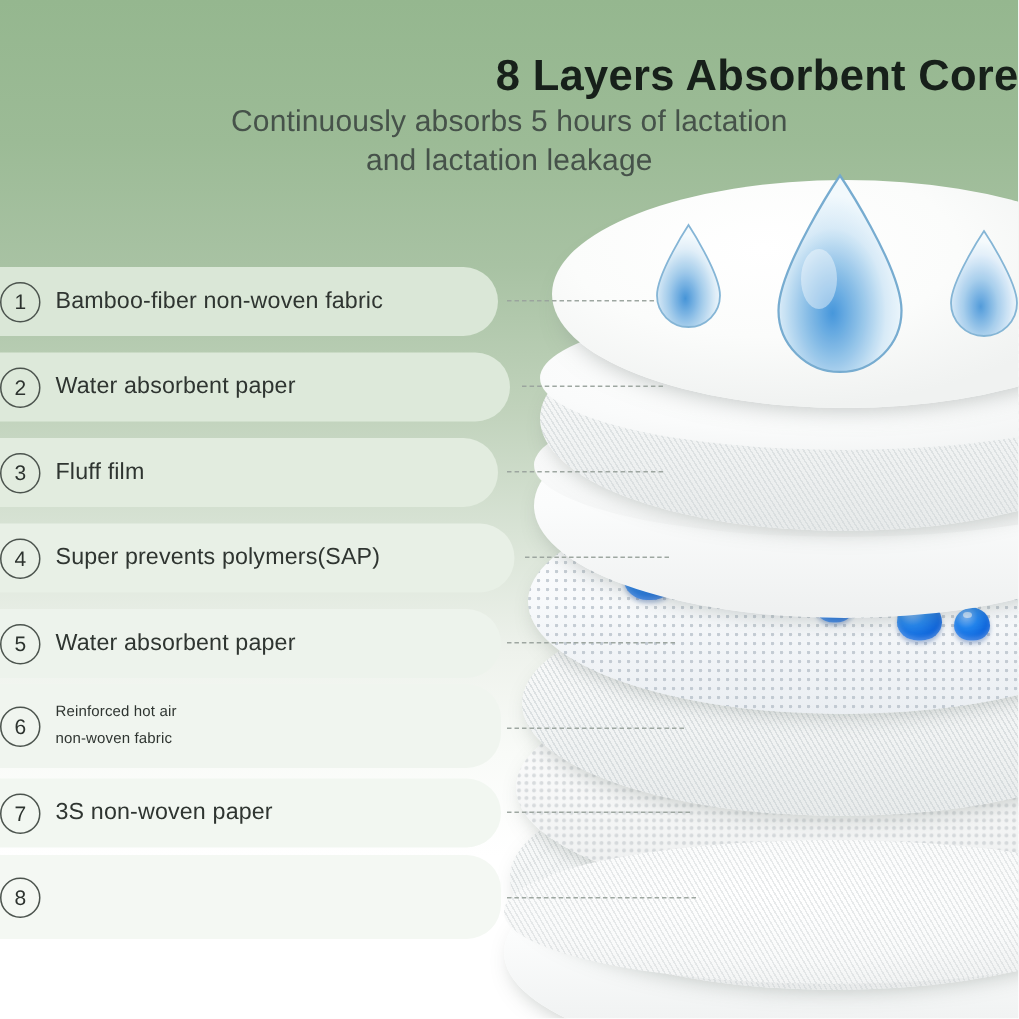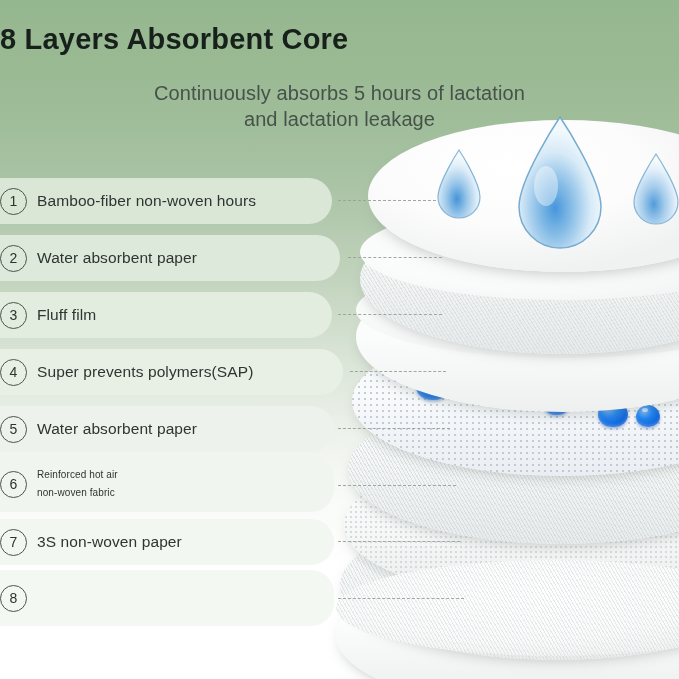--- a/index.html
+++ b/index.html
@@ -20,27 +20,27 @@
       #c0d2bb 40%,
       #d8e3d5 52%,
       #eef2ec 64%,
       #f9fbf8 74%,
       #ffffff 84%,
       #ffffff 100%);
   }
 
   
   .title{
-    position:absolute;left:0;right:0;top:23px;
-    text-align:left;
+    position:absolute;left:0;right:0;top:35px;
+    text-align:right;
     font-size:29px;font-weight:bold;color:#17201a;
     letter-spacing:.2px;
   }
   .subtitle{
-    position:absolute;left:0;right:0;top:80px;
+    position:absolute;left:0;right:0;top:68px;
     text-align:center;
     font-size:20px;font-weight:400;color:#46524a;
     line-height:26px;letter-spacing:.1px;
   }
   .subtitle span{display:block;}
 
   
   .product{
     position:absolute;left:330px;top:112px;width:430px;height:560px;
   }
@@ -240,21 +240,21 @@
   <div class="leader" style="left:348px;top:257px;width:94px;"></div>
   <div class="leader" style="left:338px;top:314px;width:104px;"></div>
   <div class="leader" style="left:350px;top:371px;width:96px;"></div>
   <div class="leader" style="left:338px;top:428px;width:112px;"></div>
   <div class="leader" style="left:338px;top:485px;width:118px;"></div>
   <div class="leader" style="left:338px;top:541px;width:122px;"></div>
   <div class="leader" style="left:338px;top:598px;width:126px;"></div>
 
   <div class="pill" style="top:178px;width:372px;background:#dae7d7;">
     <div class="num">1</div>
-    <div class="lbl">Bamboo-fiber non-woven hours</div>
+    <div class="lbl">Bamboo-fiber non-woven fabric</div>
   </div>
 
   <div class="pill" style="top:235px;width:380px;background:#dde9da;">
     <div class="num">2</div>
     <div class="lbl">Water absorbent paper</div>
   </div>
 
   <div class="pill" style="top:292px;width:372px;background:#e2ecdf;">
     <div class="num">3</div>
     <div class="lbl">Fluff film</div>

